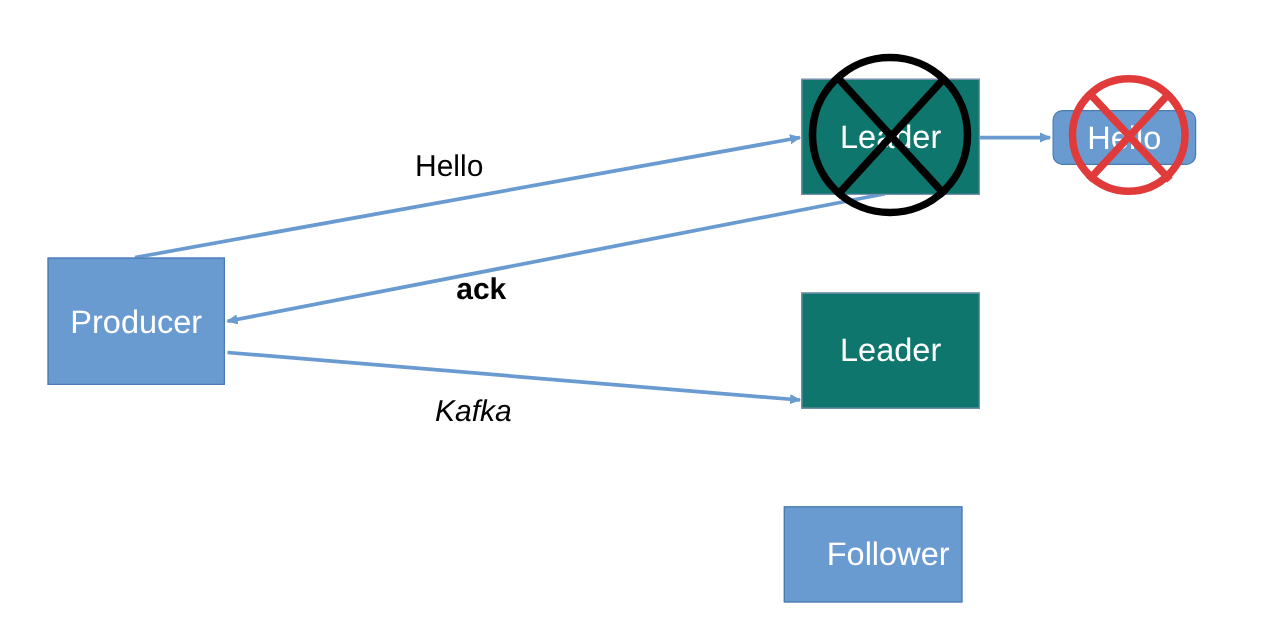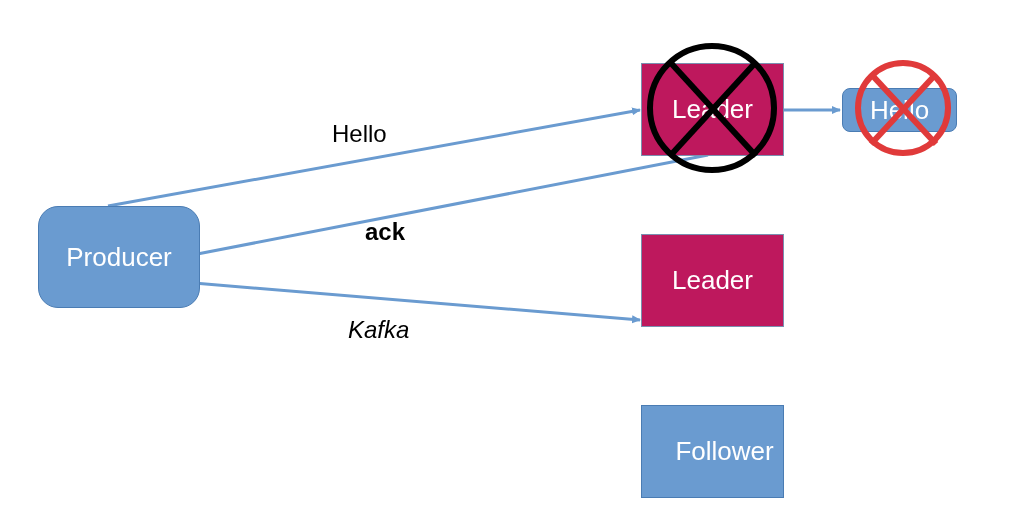--- a/index.html
+++ b/index.html
@@ -1,54 +1,54 @@
 <!DOCTYPE html>
 <html><head>
 <meta charset="utf-8">
 <style>
   html, body { margin: 0; padding: 0; background: #ffffff; }
   body { width: 1018px; height: 511px; position: relative; overflow: hidden; font-family: "Liberation Sans", sans-serif; }
   .box { position: absolute; display: flex; align-items: center; justify-content: center; color: #ffffff; font-size: 26px; box-sizing: border-box; }
   .blue { background: #6a9bd0; border: 1px solid #4a7cb3; }
-  .red { background: #be185d; border: 1px solid #7a8fb0; }
+  .red { background: #0f766e; border: 1px solid #7a8fb0; }
   .label { position: absolute; color: #000; font-size: 24px; }
   svg { position: absolute; left: 0; top: 0; }
 </style>
 </head>
 <body>
 
 <svg width="1018" height="511">
   <defs>
     <marker id="arr" markerWidth="10" markerHeight="10" refX="8" refY="5" orient="auto" markerUnits="userSpaceOnUse">
       <path d="M0,1 L9,5 L0,9 z" fill="#6a9bd0"></path>
     </marker>
   </defs>
   <line x1="108" y1="206" x2="640" y2="110" stroke="#6a9bd0" stroke-width="3" marker-end="url(#arr)"></line>
   <line x1="708" y1="155" x2="182" y2="257" stroke="#6a9bd0" stroke-width="3" marker-end="url(#arr)"></line>
   <line x1="182" y1="282" x2="640" y2="320" stroke="#6a9bd0" stroke-width="3" marker-end="url(#arr)"></line>
   <line x1="784" y1="110" x2="840" y2="110" stroke="#6a9bd0" stroke-width="3" marker-end="url(#arr)"></line>
 </svg>
 
-<div class="box blue" style="left:38px;top:206px;width:162px;height:102px;border-radius:20px;">
+<div class="box blue" style="left:38px;top:206px;width:142px;height:102px;">
   <span>Producer</span>
 </div>
 
 <div class="box red" style="left:641px;top:63px;width:143px;height:93px;">
   <span>Leader</span>
 </div>
 
 <div class="box blue" style="left:842px;top:88px;width:115px;height:44px;border-radius:8px;">
   <span>Hello</span>
 </div>
 
 <div class="box red" style="left:641px;top:234px;width:143px;height:93px;">
   <span>Leader</span>
 </div>
 
-<div class="box blue" style="left:641px;top:405px;width:143px;height:93px;padding-left:24px;">
+<div class="box blue" style="left:627px;top:405px;width:143px;height:77px;padding-left:24px;">
   <span>Follower</span>
 </div>
 
 <span class="label" style="left:332px;top:120px;">Hello</span>
 <span class="label" style="left:365px;top:218px;font-weight:bold;">ack</span>
 <span class="label" style="left:348px;top:316px;font-style:italic;">Kafka</span>
 
 <svg width="1018" height="511">
   <g>
     <circle cx="712" cy="108" r="62" fill="none" stroke="#000" stroke-width="6"></circle>

